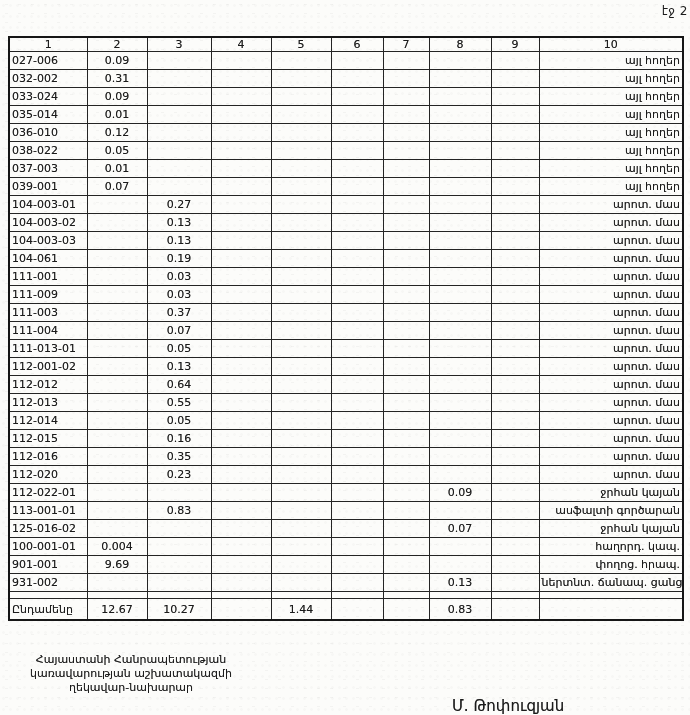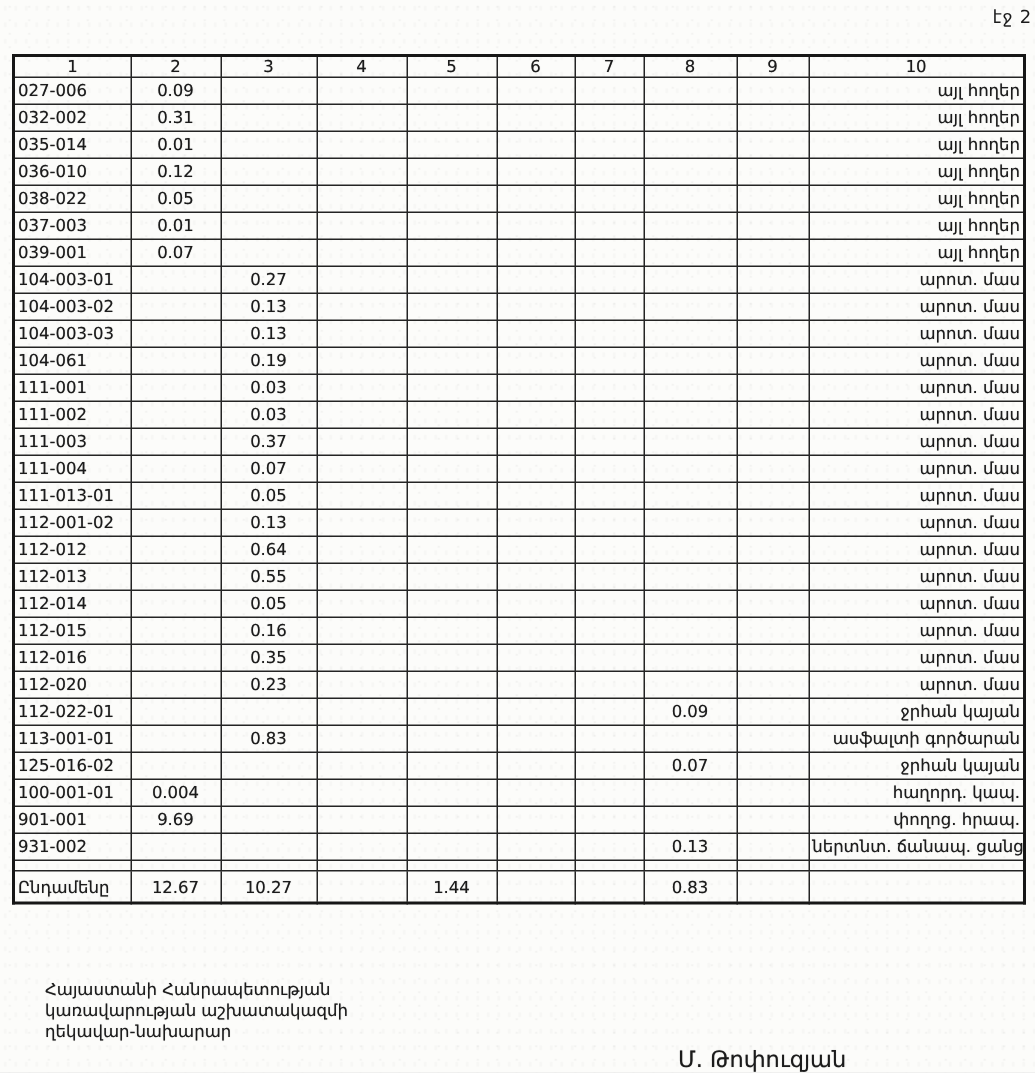--- a/index.html
+++ b/index.html
@@ -50,20 +50,21 @@
   .col-desc { text-align: right; padding-left: 3px; position: relative; overflow: visible; }
   tr.spacer td { height: 6px; }
   tr.total td { height: 20px; }
   .footer-block {
     position: absolute;
     left: 30px;
     top: 653px;
     font-size: 11px;
     line-height: 14px;
     text-shadow: 0 0 0.5px rgba(20,20,20,0.5);
+    text-align: center;
   }
   .signature {
     position: absolute;
     left: 452px;
     top: 697px;
     font-size: 15px;
     text-shadow: 0 0 0.5px rgba(20,20,20,0.5);
   }
 </style>
 </head>
@@ -119,20 +120,32 @@
     <td class="col-num"><span class="cell-text"></span></td>
     <td class="col-num"><span class="cell-text"></span></td>
     <td class="col-num"><span class="cell-text"></span></td>
     <td class="col-num"><span class="cell-text"></span></td>
     <td class="col-num"><span class="cell-text"></span></td>
     <td class="col-num"><span class="cell-text"></span></td>
     <td class="col-num"><span class="cell-text"></span></td>
     <td class="col-desc"><span class="cell-text">այլ հողեր</span></td>
   </tr>
         <tr>
+    <td class="col-code"><span class="cell-text">033-024</span></td>
+    <td class="col-num"><span class="cell-text">0.09</span></td>
+    <td class="col-num"><span class="cell-text"></span></td>
+    <td class="col-num"><span class="cell-text"></span></td>
+    <td class="col-num"><span class="cell-text"></span></td>
+    <td class="col-num"><span class="cell-text"></span></td>
+    <td class="col-num"><span class="cell-text"></span></td>
+    <td class="col-num"><span class="cell-text"></span></td>
+    <td class="col-num"><span class="cell-text"></span></td>
+    <td class="col-desc"><span class="cell-text">այլ հողեր</span></td>
+  </tr>
+        <tr>
     <td class="col-code"><span class="cell-text">035-014</span></td>
     <td class="col-num"><span class="cell-text">0.01</span></td>
     <td class="col-num"><span class="cell-text"></span></td>
     <td class="col-num"><span class="cell-text"></span></td>
     <td class="col-num"><span class="cell-text"></span></td>
     <td class="col-num"><span class="cell-text"></span></td>
     <td class="col-num"><span class="cell-text"></span></td>
     <td class="col-num"><span class="cell-text"></span></td>
     <td class="col-num"><span class="cell-text"></span></td>
     <td class="col-desc"><span class="cell-text">այլ հողեր</span></td>
@@ -239,21 +252,21 @@
     <td class="col-num"><span class="cell-text">0.03</span></td>
     <td class="col-num"><span class="cell-text"></span></td>
     <td class="col-num"><span class="cell-text"></span></td>
     <td class="col-num"><span class="cell-text"></span></td>
     <td class="col-num"><span class="cell-text"></span></td>
     <td class="col-num"><span class="cell-text"></span></td>
     <td class="col-num"><span class="cell-text"></span></td>
     <td class="col-desc"><span class="cell-text">արոտ. մաս</span></td>
   </tr>
         <tr>
-    <td class="col-code"><span class="cell-text">111-002</span></td>
+    <td class="col-code"><span class="cell-text">111-009</span></td>
     <td class="col-num"><span class="cell-text"></span></td>
     <td class="col-num"><span class="cell-text">0.03</span></td>
     <td class="col-num"><span class="cell-text"></span></td>
     <td class="col-num"><span class="cell-text"></span></td>
     <td class="col-num"><span class="cell-text"></span></td>
     <td class="col-num"><span class="cell-text"></span></td>
     <td class="col-num"><span class="cell-text"></span></td>
     <td class="col-num"><span class="cell-text"></span></td>
     <td class="col-desc"><span class="cell-text">արոտ. մաս</span></td>
   </tr>

